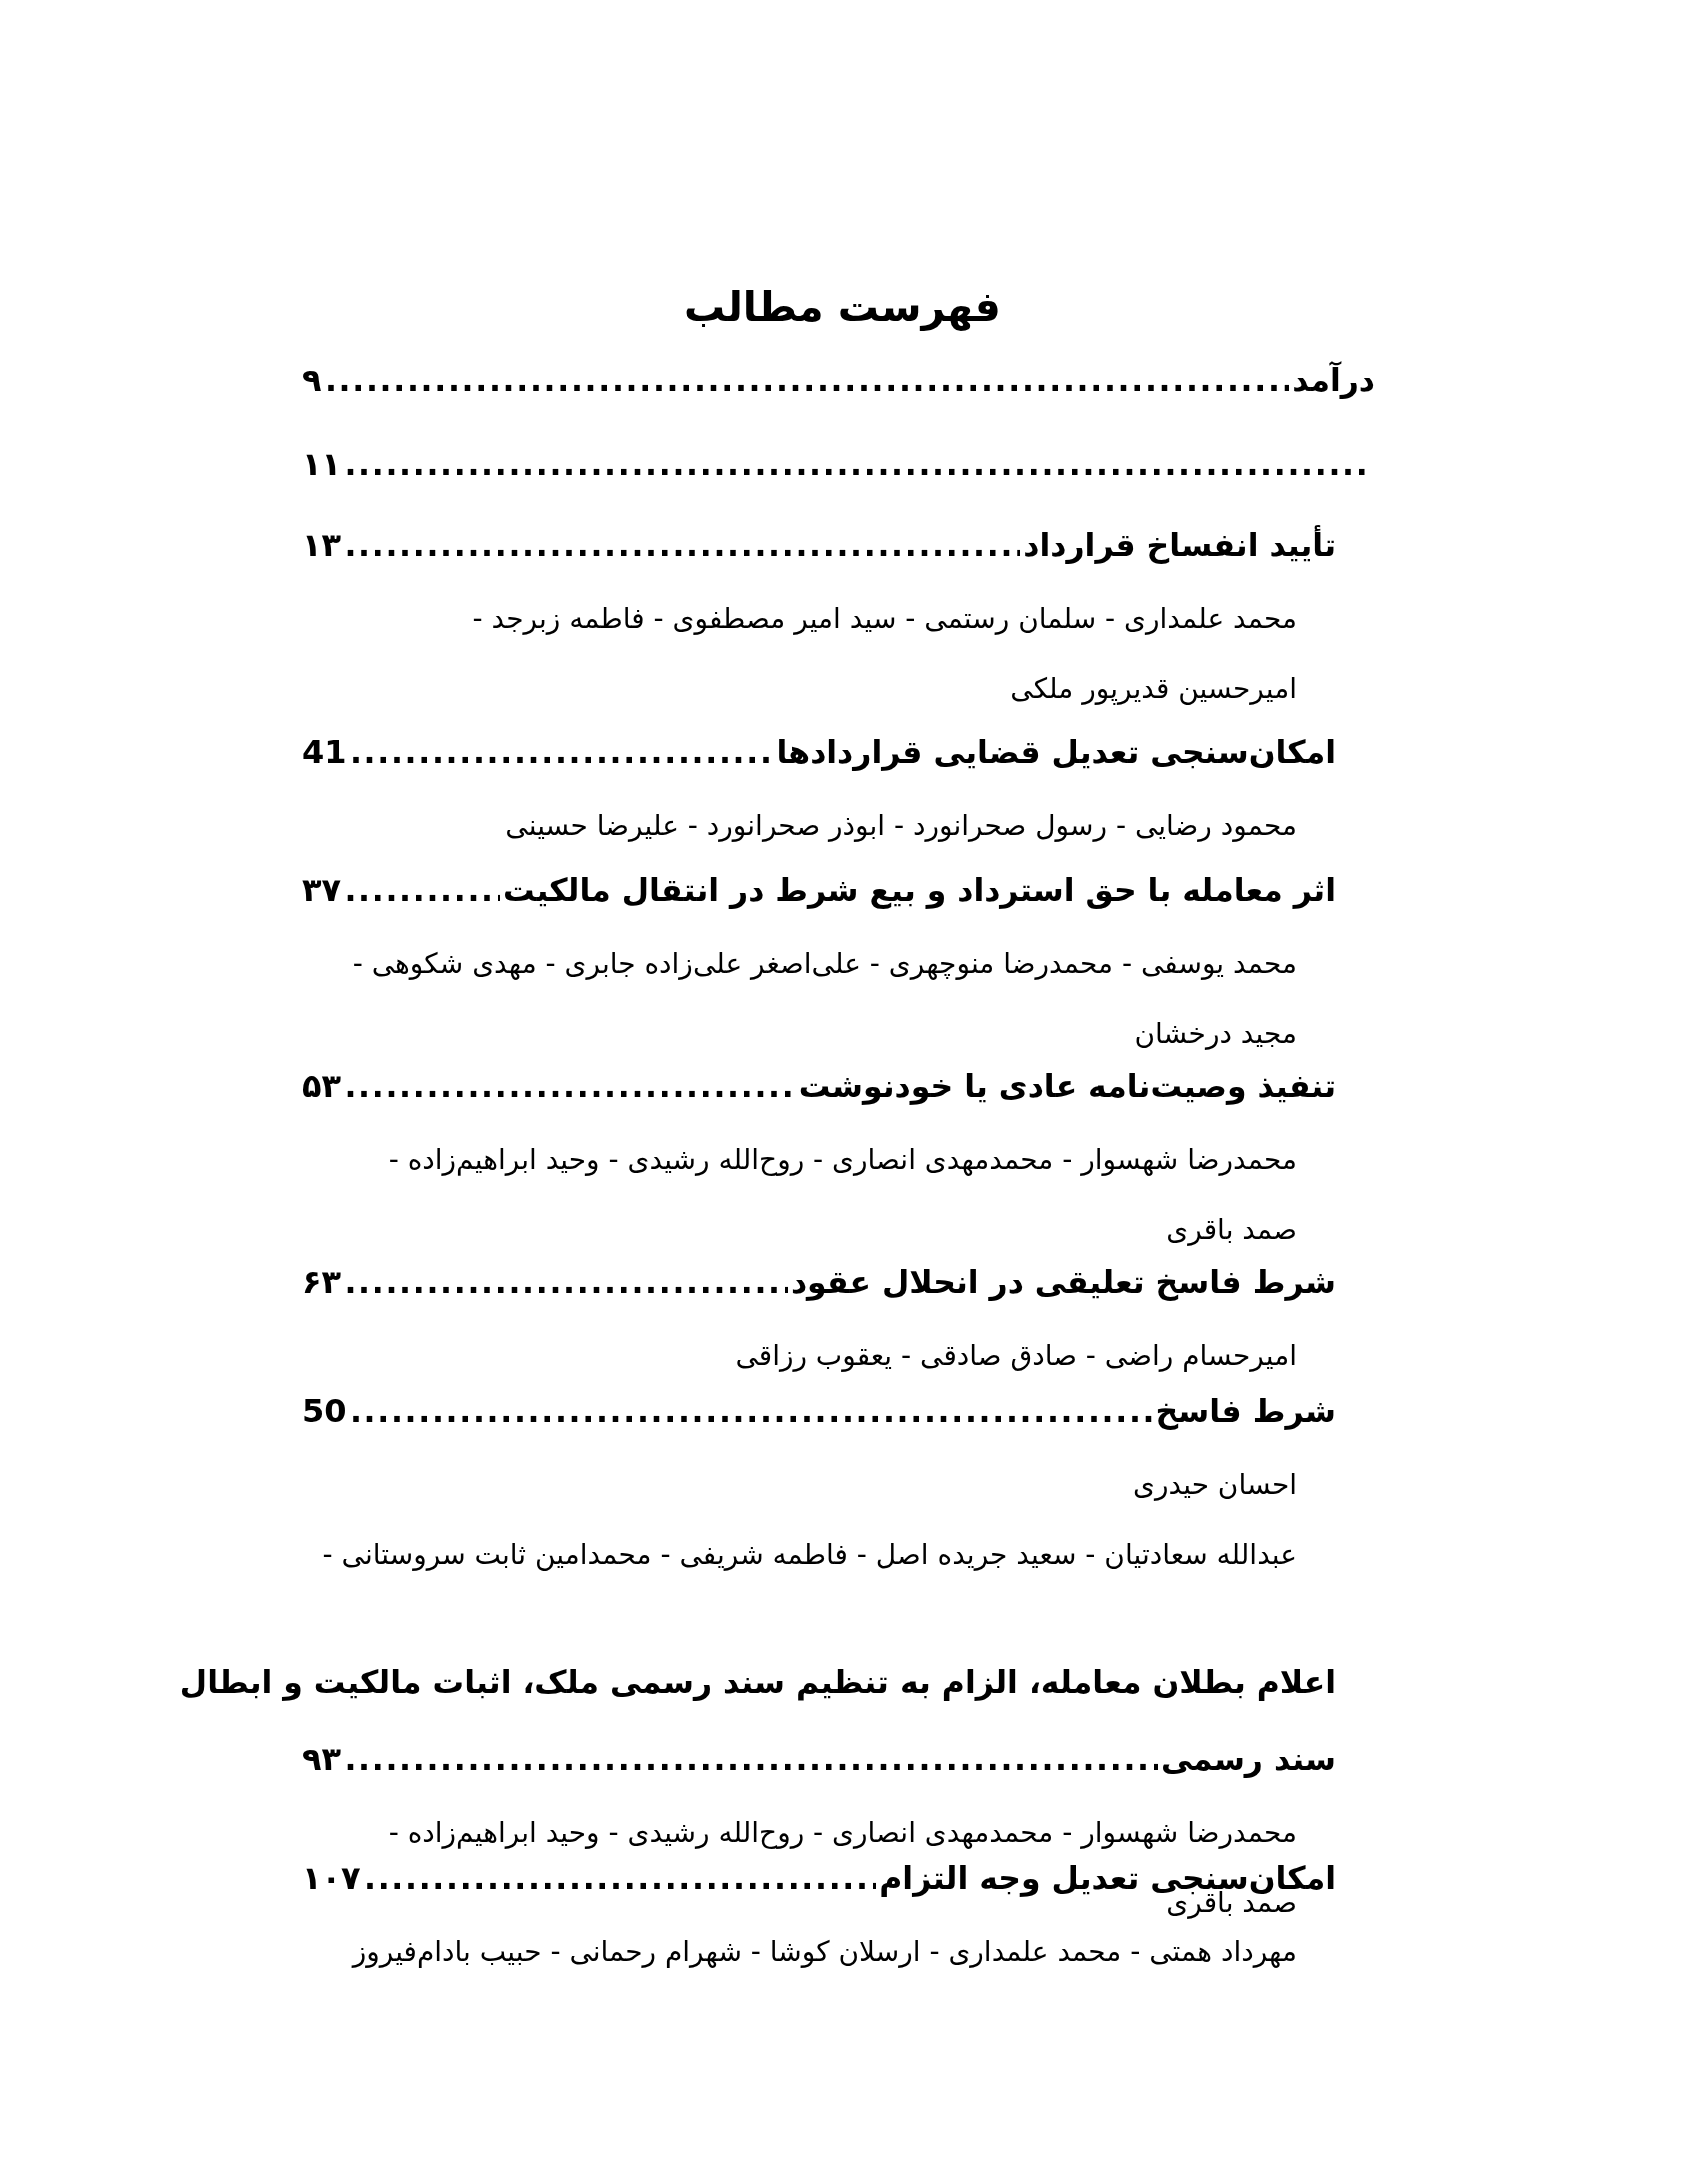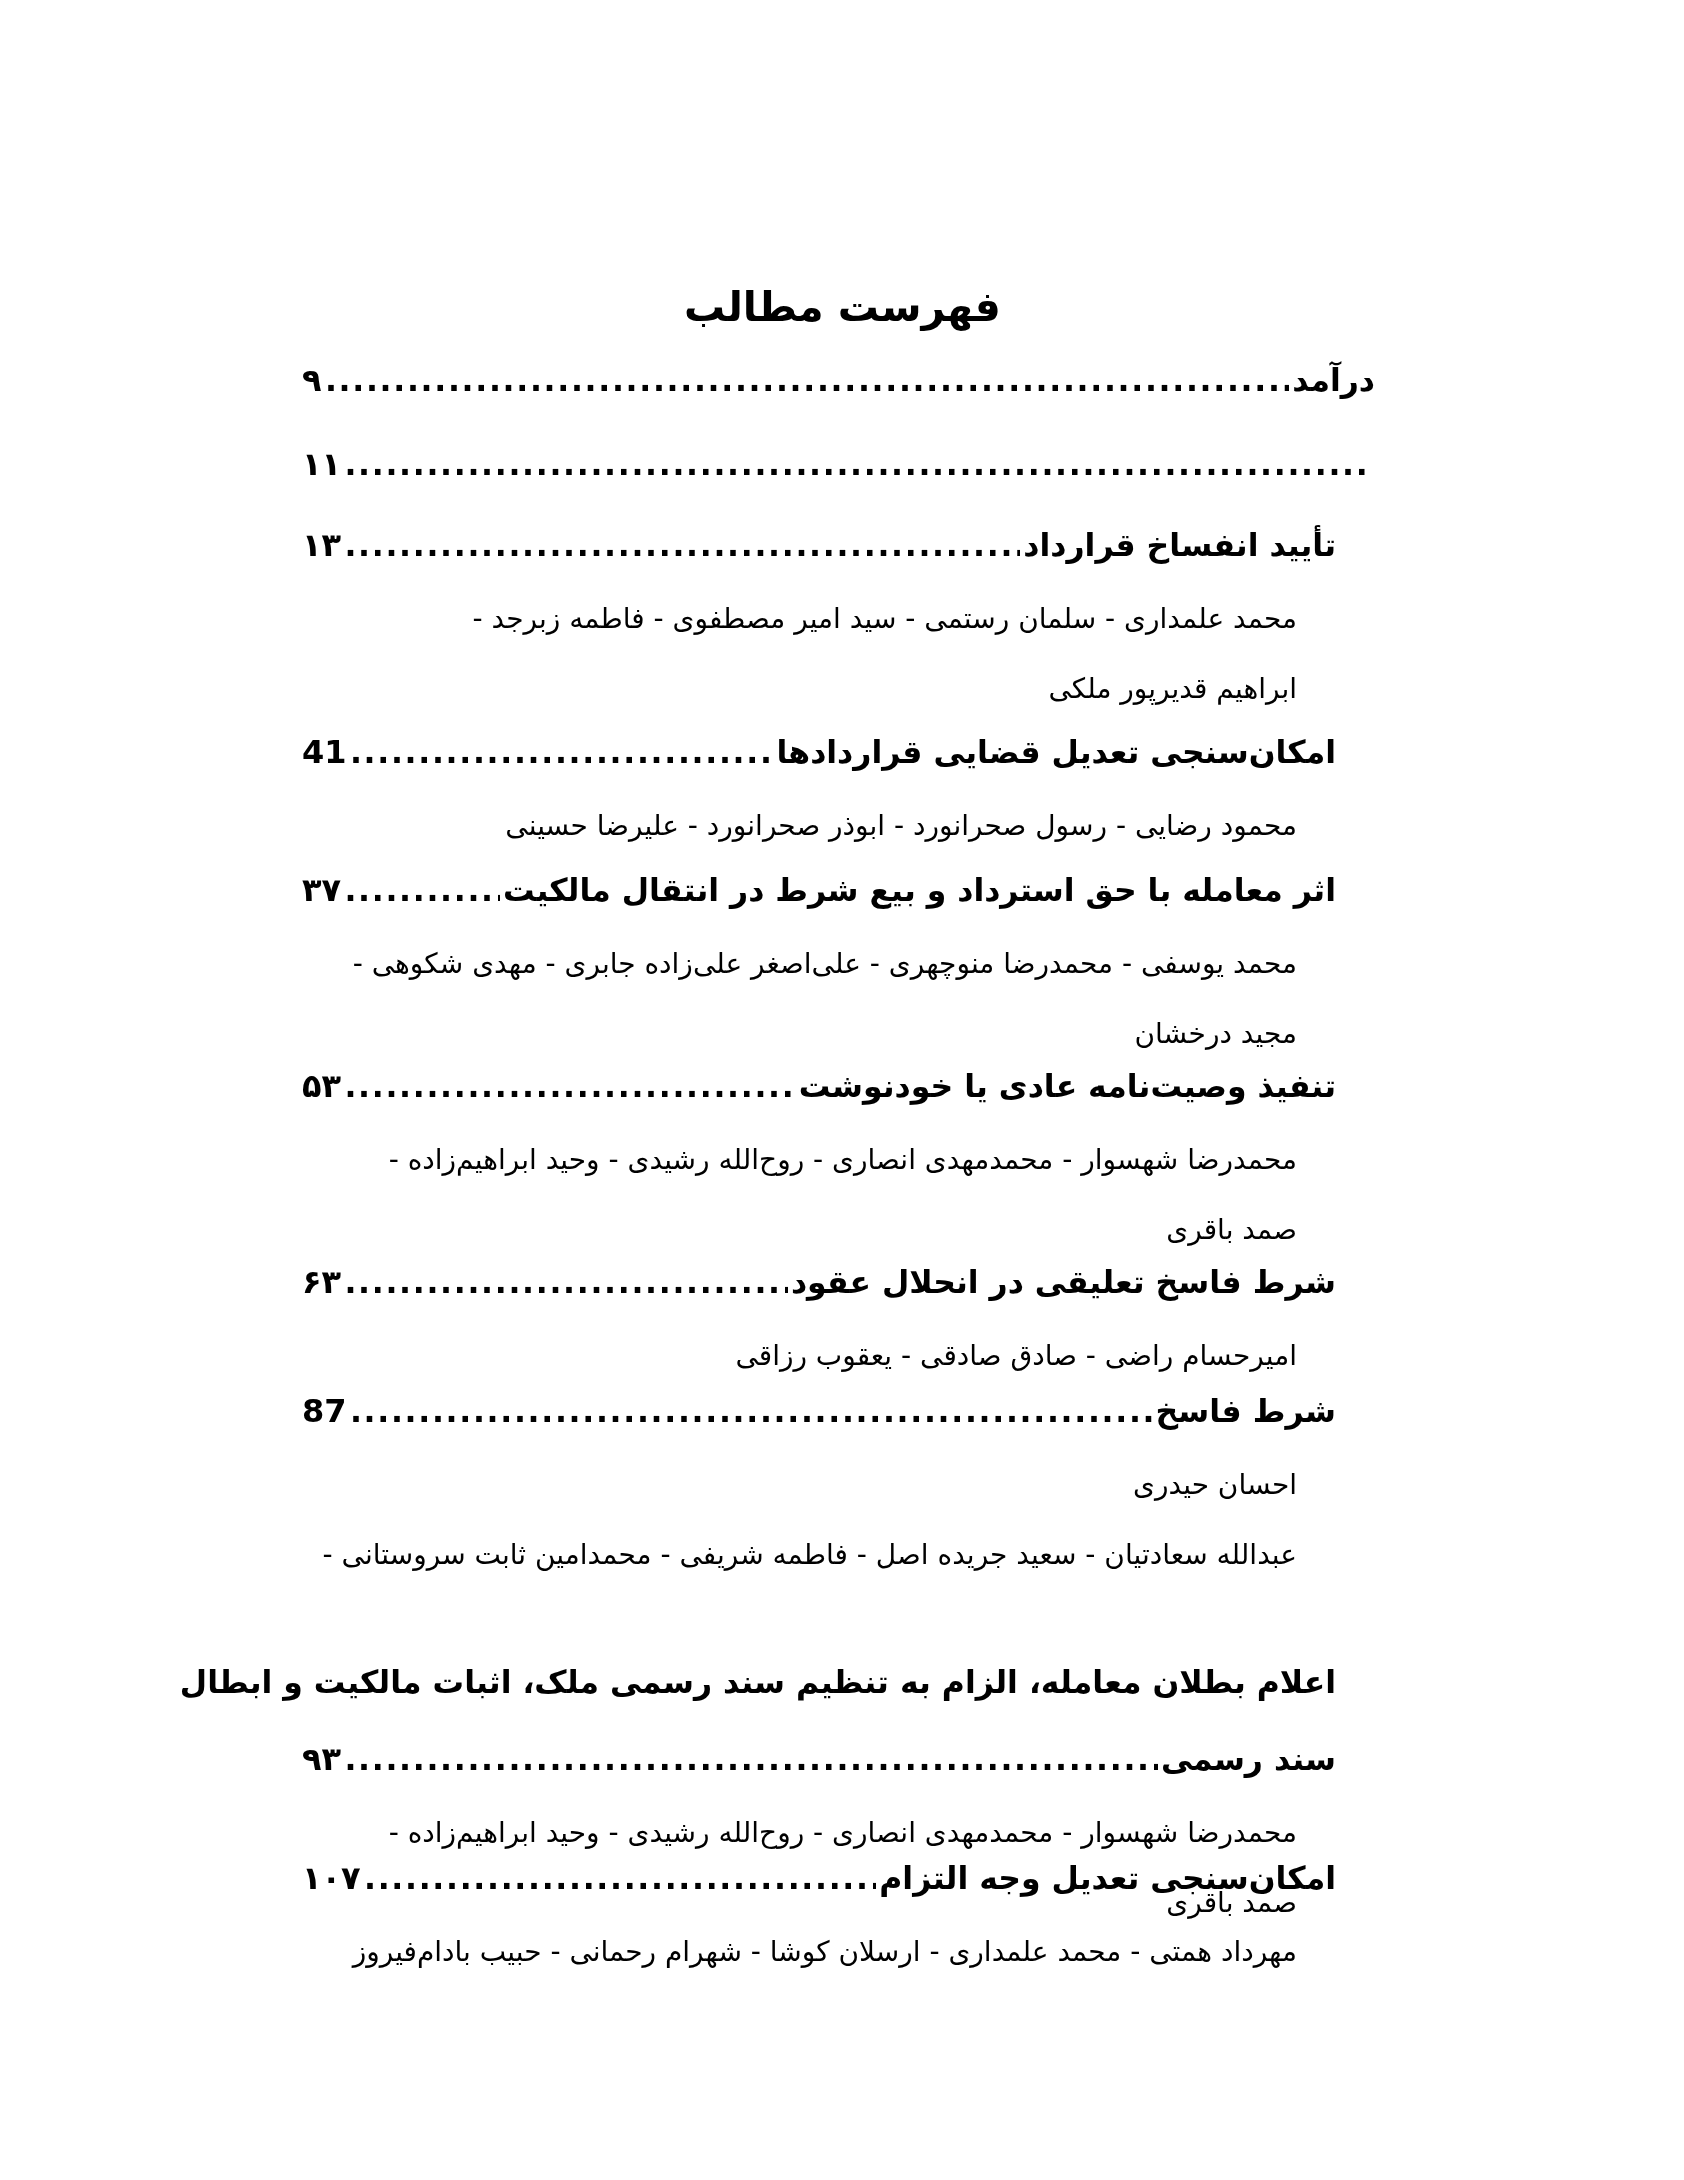--- a/index.html
+++ b/index.html
@@ -71,21 +71,21 @@
     </div>
 
     <div class="entry sub" style="top:507px;">
       <div class="line">
         <span class="t">تأیید انفساخ قرارداد</span>
         <span class="dots"></span>
         <span class="pg">۱۳</span>
       </div>
       <div class="authors">
         <span class="a-line">محمد علمداری - سلمان رستمی - سید امیر مصطفوی - فاطمه زبرجد -</span>
-        <span class="a-line">ابراهیم قدیرپور ملکی</span>
+        <span class="a-line">امیرحسین قدیرپور ملکی</span>
       </div>
     </div>
 
     <div class="entry sub" style="top:714px;">
       <div class="line">
         <span class="t">امکان‌سنجی تعدیل قضایی قراردادها</span>
         <span class="dots"></span>
         <span class="pg">41</span>
       </div>
       <div class="authors">
@@ -125,21 +125,21 @@
       </div>
       <div class="authors">
         <span class="a-line">امیرحسام راضی - صادق صادقی - یعقوب رزاقی</span>
       </div>
     </div>
 
     <div class="entry sub" style="top:1373px;">
       <div class="line">
         <span class="t">شرط فاسخ</span>
         <span class="dots"></span>
-        <span class="pg">87</span>
+        <span class="pg">50</span>
       </div>
       <div class="authors">
         <span class="a-line">احسان حیدری</span>
         <span class="a-line">عبدالله سعادتیان - سعید جریده اصل - فاطمه شریفی - محمدامین ثابت سروستانی -</span>
       </div>
     </div>
 
     <div class="entry sub" style="top:1644px;">
       <div class="plain">اعلام بطلان معامله، الزام به تنظیم سند رسمی ملک، اثبات مالکیت و ابطال</div>
       <div class="line">

